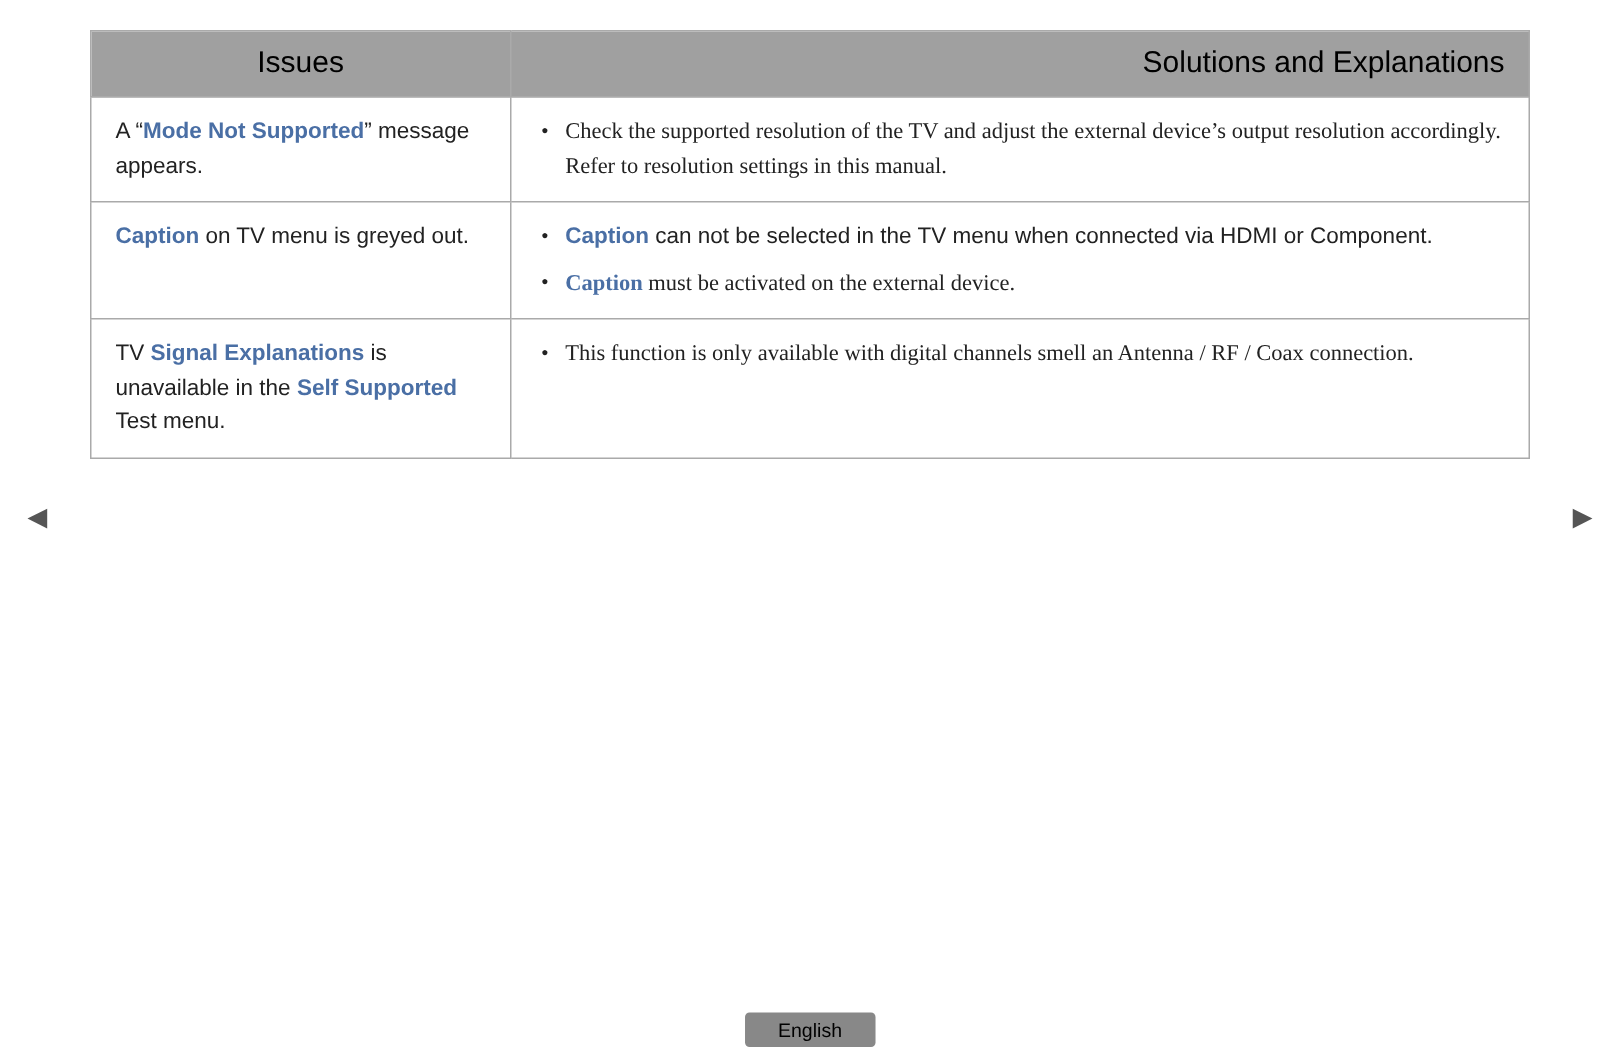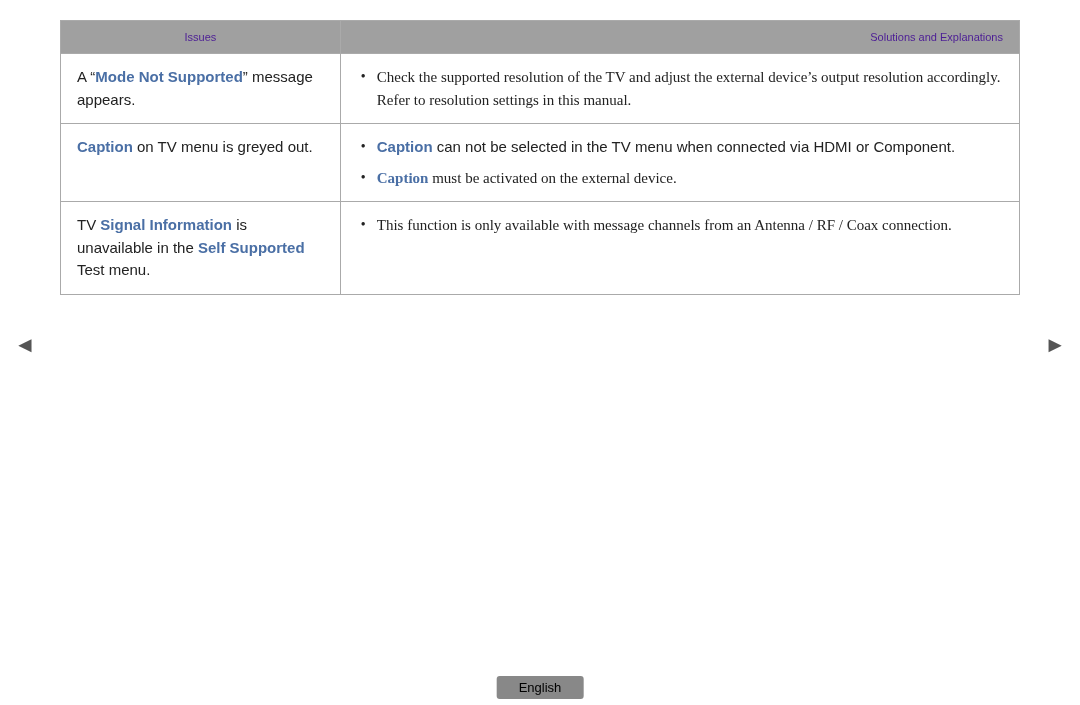--- a/index.html
+++ b/index.html
@@ -48,23 +48,23 @@
     }
 
     table {
       width: 960px;
       border-collapse: collapse;
       border: 1px solid #aaa;
     }
 
     thead tr th {
       background: #a0a0a0;
-      color: #4c1d95;
+      color: #000000;
       font-weight: normal;
-      font-size: 11px;
+      font-size: 20px;
       padding: 10px 16px;
       border: 1px solid #aaa;
       text-align: center;
     }
 
     thead tr th.col-issues {
       width: 280px;
     }
 
     thead tr th.col-solutions {
@@ -162,25 +162,25 @@
           <ul>
             <li><span class="blue-bold">Caption</span> can not be selected in the TV menu when connected via HDMI or Component.</li>
             <li><span class="blue-bold">Caption</span> must be activated on the external device.</li>
           </ul>
         </td>
       </tr>
 
 
       <tr>
         <td>
-          TV <span class="blue-bold">Signal Information</span> is unavailable in the <span class="blue-bold">Self Supported</span> Test menu.
+          TV <span class="blue-bold">Signal Explanations</span> is unavailable in the <span class="blue-bold">Self Supported</span> Test menu.
         </td>
         <td>
           <ul>
-            <li>This function is only available with message channels from an Antenna / RF / Coax connection.</li>
+            <li>This function is only available with digital channels smell an Antenna / RF / Coax connection.</li>
           </ul>
         </td>
       </tr>
     </tbody>
   </table>
 
   <div class="footer">
     <span class="language-badge">English</span>
   </div>
 

